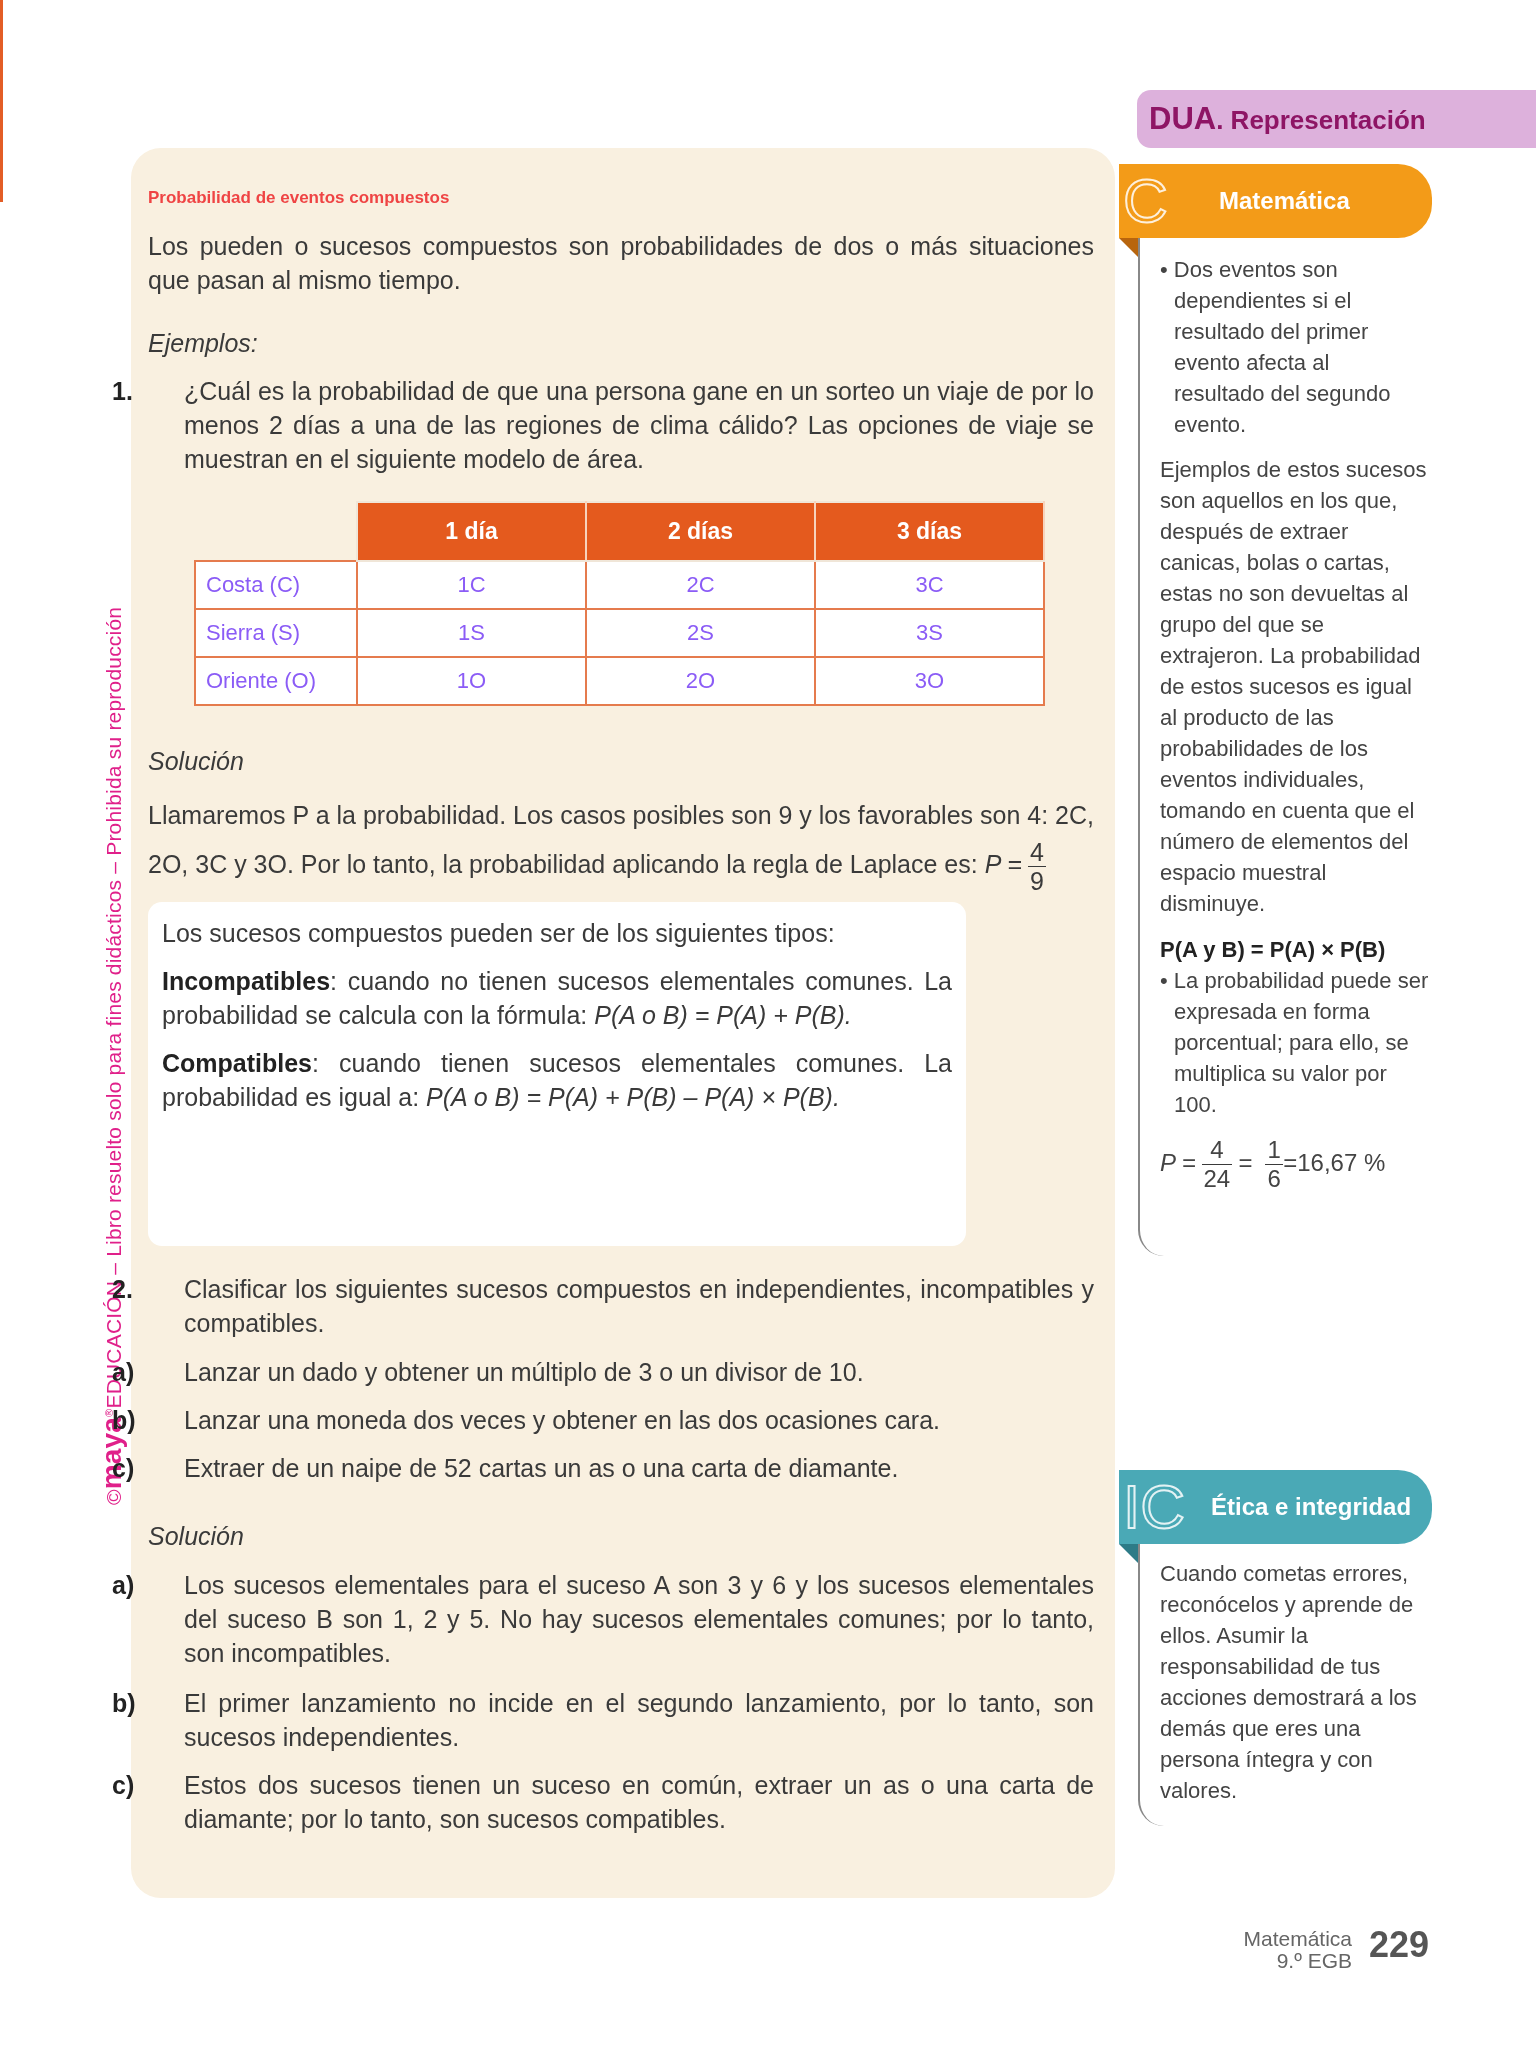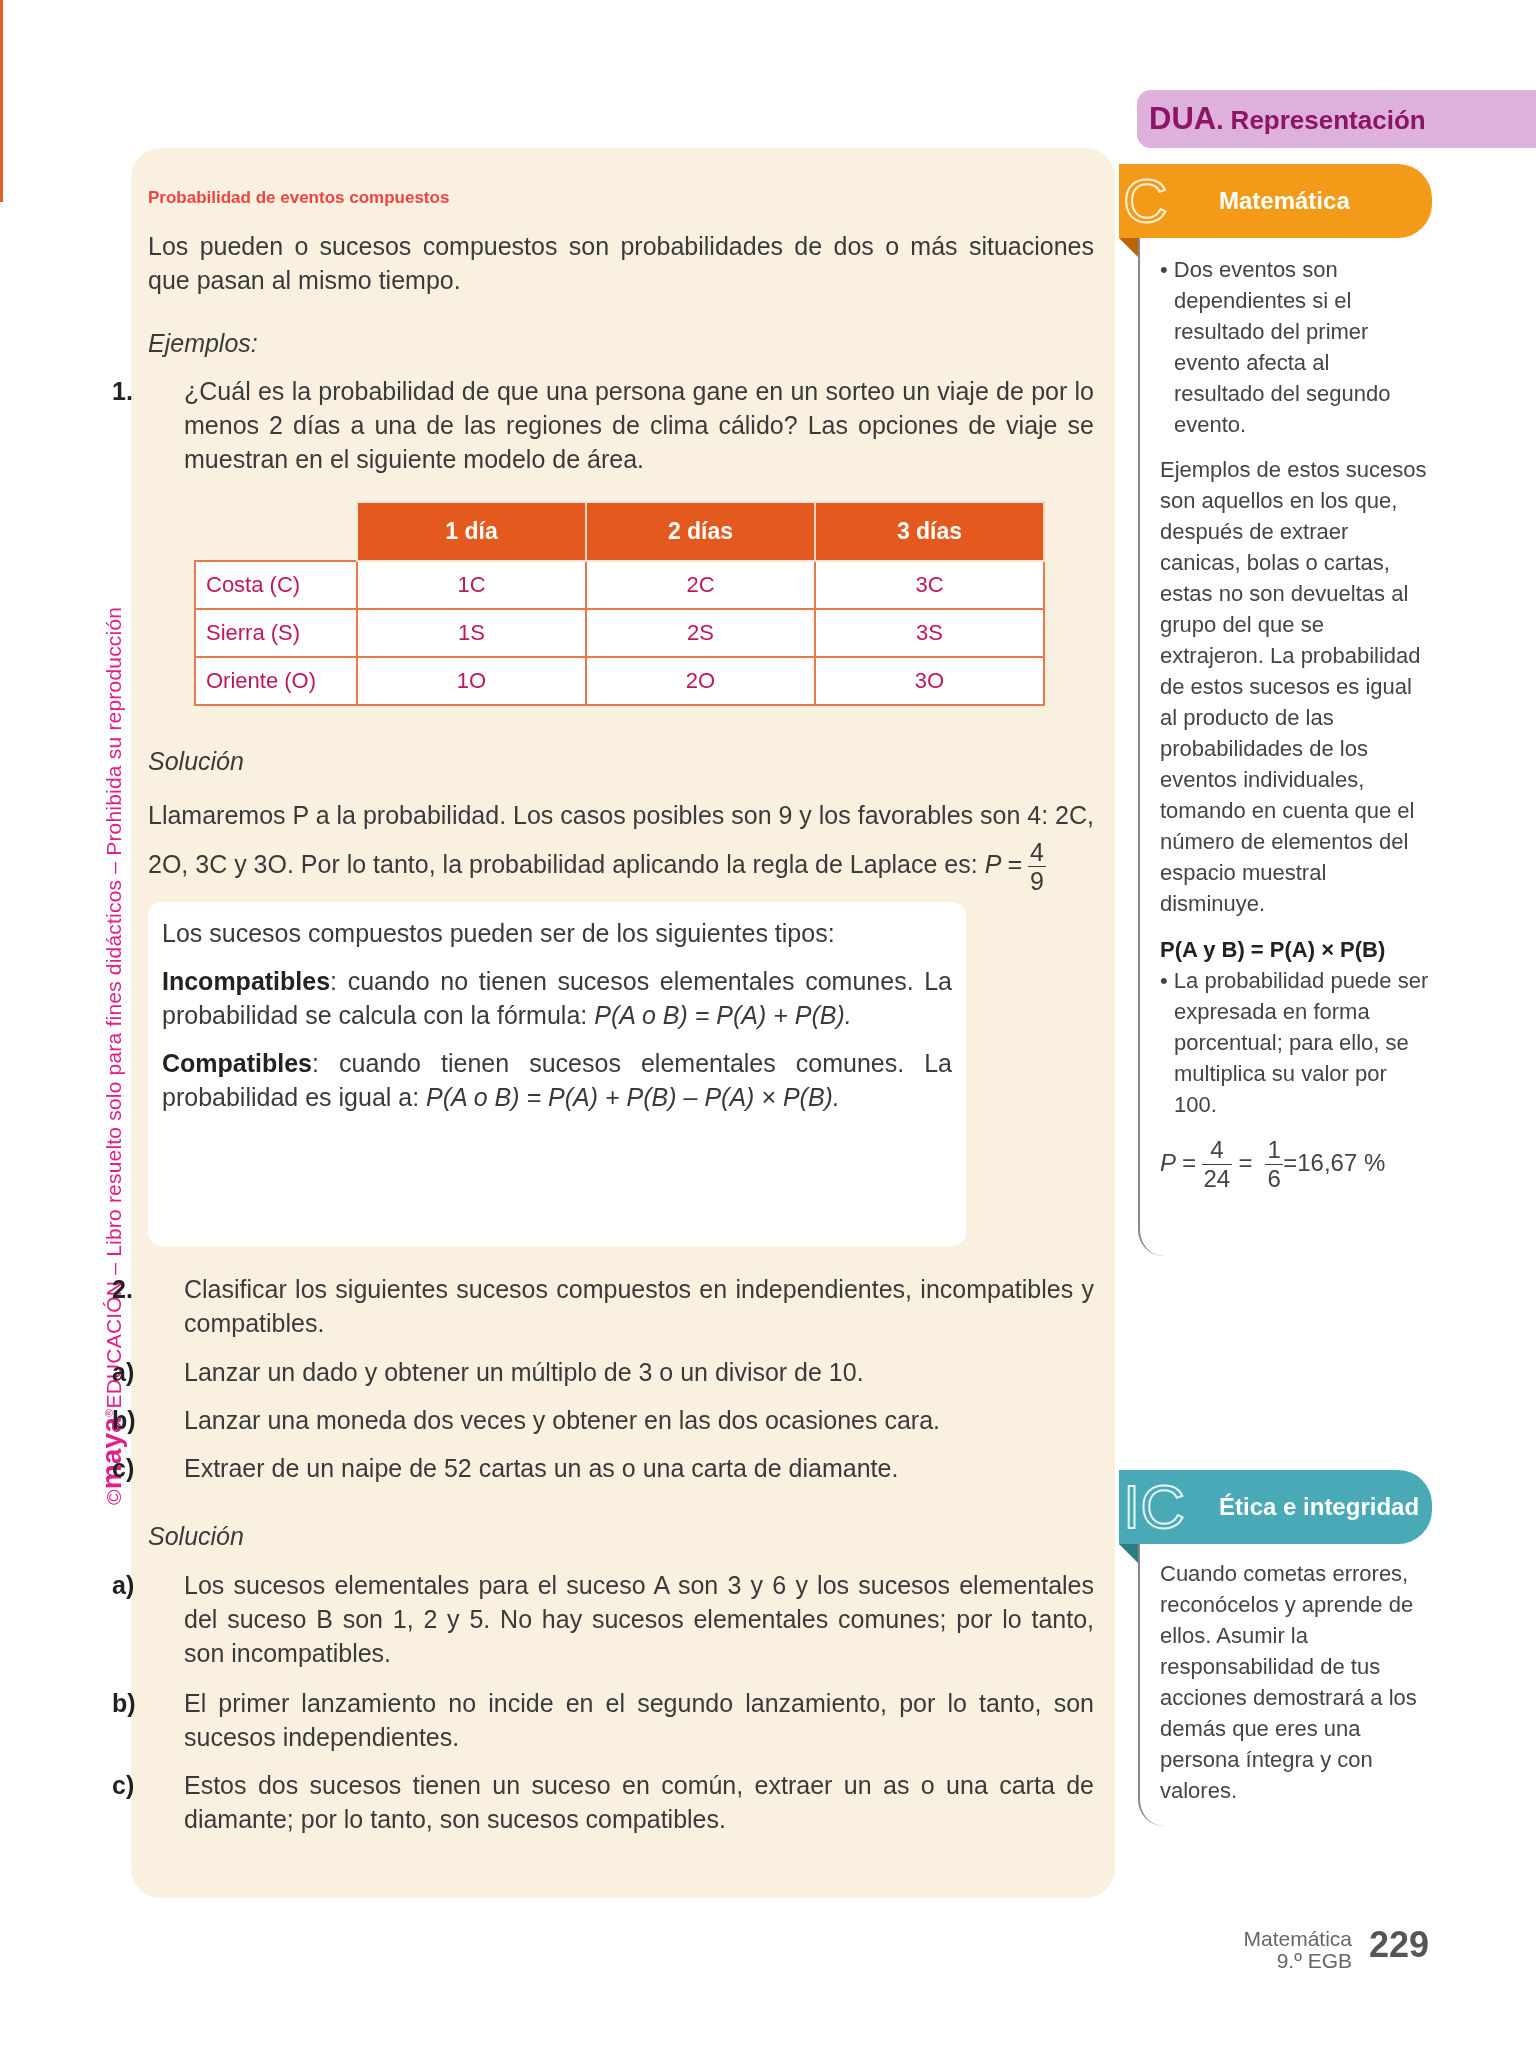--- a/index.html
+++ b/index.html
@@ -31,21 +31,21 @@
   
   .area-table {
     position: absolute; left: 194px; top: 501px; border-collapse: collapse; font-size: 22px;
   }
   .area-table th {
     background: #e45a1e; color: #fff; font-weight: bold; height: 59px; border: 2px solid #f0e6d8;
     border-right: 2px solid #f7d3bd; font-size: 23px;
   }
   .area-table th.blank { background: transparent; border: none; }
   .area-table td {
-    background: #fff; border: 2px solid #e57b4d; height: 48px; text-align: center; color: #be185d;
+    background: #fff; border: 2px solid #e57b4d; height: 48px; text-align: center; color: #8b5cf6;
   }
   .area-table td.rowhead { text-align: left; padding-left: 10px; width: 162px; }
   .area-table td.c, .area-table th.c { width: 229px; }
 
   .frac { display: inline-block; vertical-align: middle; text-align: center; line-height: 28px; margin-left: 6px; }
   .frac span { display: block; }
   .frac .bar { border-top: 1.5px solid #3a3a3a; width: 18px; margin: 0 auto; height: 0; }
 
   .types-box {
     position: absolute; left: 148px; top: 902px; width: 818px; height: 344px;
@@ -63,21 +63,21 @@
   .dua-banner .dua { font-size: 31px; color: #8e1565; }
 
   .side-box { position: absolute; left: 1138px; width: 294px; border-left: 2px solid #888; border-radius: 0 0 0 26px; }
   .side-head {
     position: absolute; height: 74px; border-radius: 0 34px 34px 0; color: #fff; font-weight: bold; font-size: 24px;
   }
   .mat-head { left: 1119px; top: 164px; width: 313px; background: #f39b18; }
   .etica-head { left: 1119px; top: 1470px; width: 313px; background: #4aa9b6; }
   .side-head .label { position: absolute; top: 0; line-height: 74px; }
   .mat-head .label { left: 100px; }
-  .etica-head .label { left: 100px; text-align: center; }
+  .etica-head .label { left: 92px; text-align: center; }
   .side-head .glyph { position: absolute; left: 4px; top: 6px; font-size: 62px; font-weight: normal; color: transparent; -webkit-text-stroke: 2px rgba(255,255,255,0.85); line-height: 62px; }
   .fold { position: absolute; width: 0; height: 0; border-style: solid; }
   .mat-fold { left: 1119px; top: 238px; border-width: 0 19px 19px 0; border-color: transparent #b8650d transparent transparent; }
   .etica-fold { left: 1119px; top: 1544px; border-width: 0 19px 19px 0; border-color: transparent #2d7b87 transparent transparent; }
 
   .side-text { font-size: 22px; line-height: 31px; color: #444; padding-left: 20px; }
   .bullet { padding-left: 14px; text-indent: -14px; }
   .side-text .bold { font-weight: bold; color: #222; }
 
   .footer-subject { position: absolute; right: 184px; top: 1928px; text-align: right; font-size: 21px; color: #666; line-height: 22px; }

